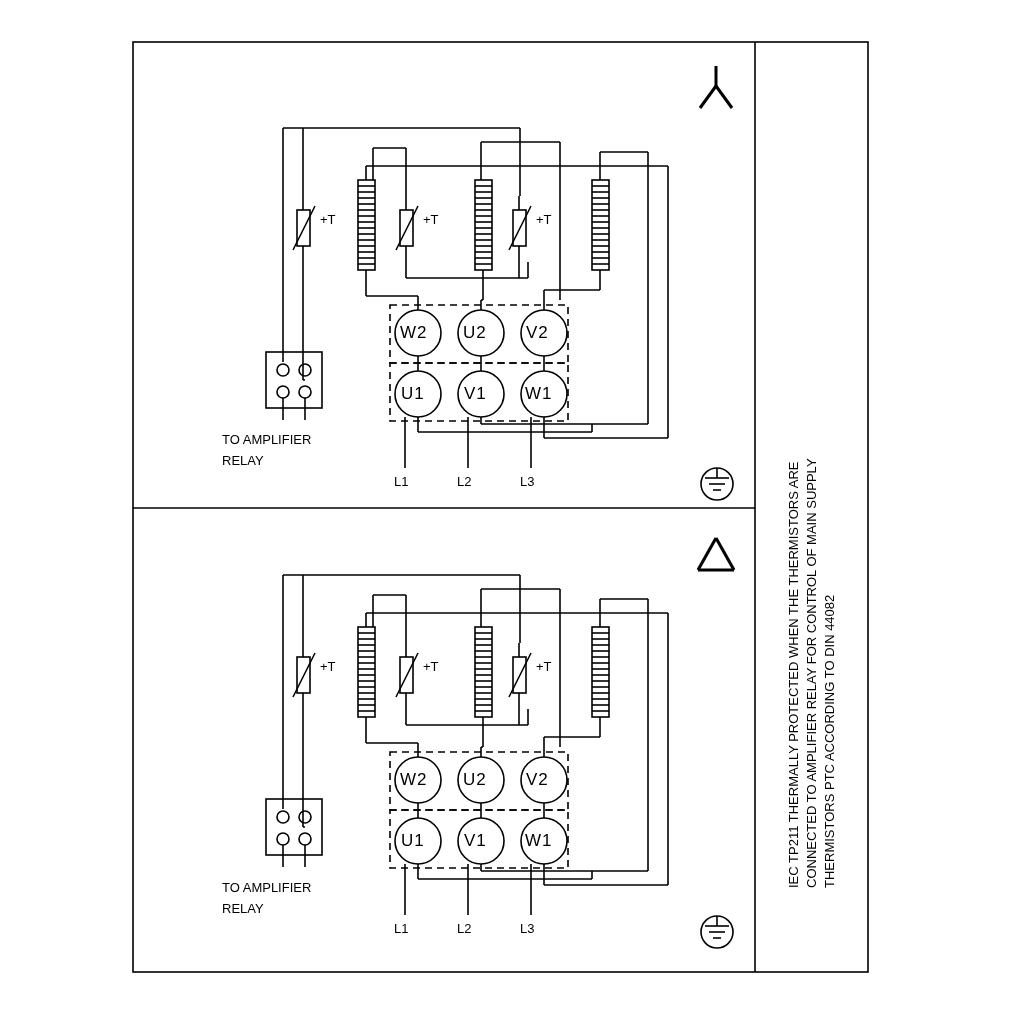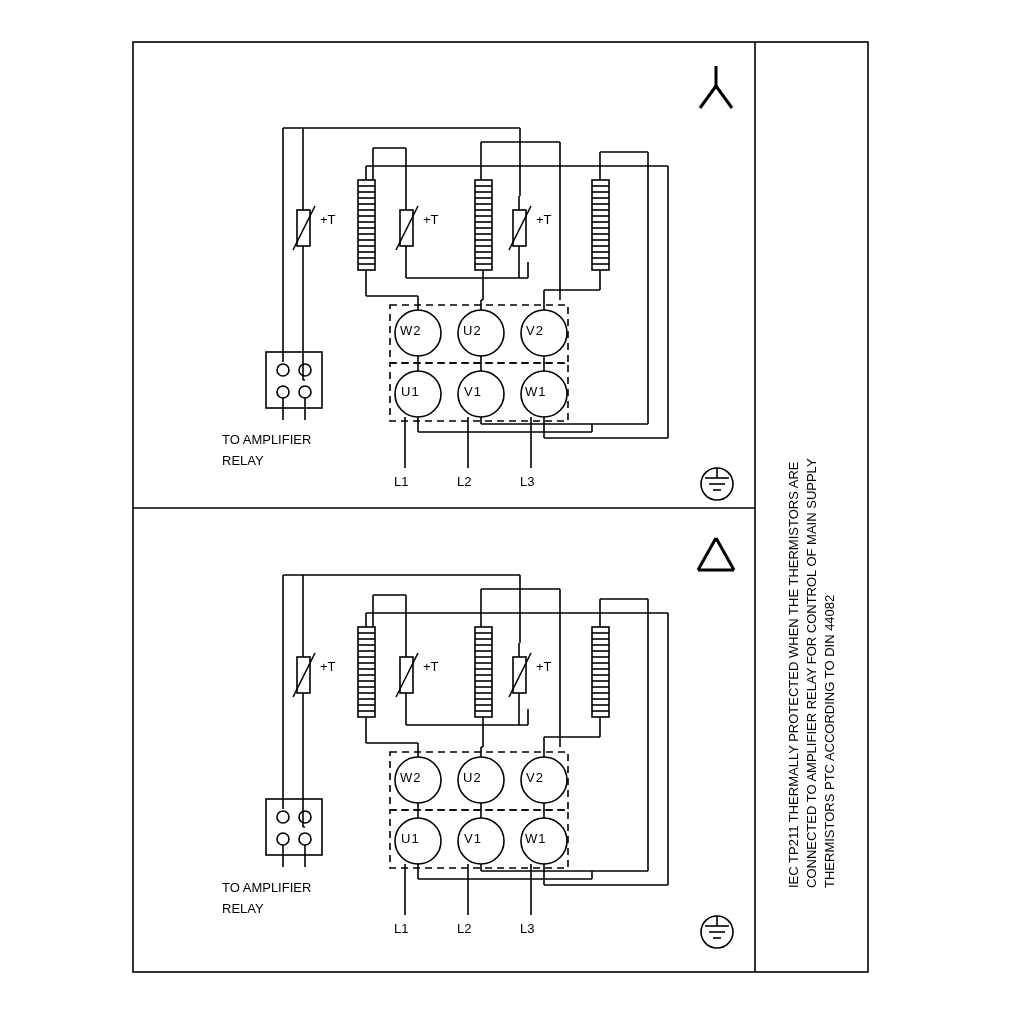--- a/index.html
+++ b/index.html
@@ -21,21 +21,21 @@
     width: 1024px;
     height: 1024px;
   }
   .lbl {
     position: absolute;
     font-family: "Liberation Sans", sans-serif;
     font-size: 13px;
     color: #000;
     white-space: pre;
   }
-  .lbl.term { font-size: 13px; letter-spacing: 1px; }
+  .lbl.term { font-size: 17px; letter-spacing: 1px; }
   .vert-note {
     position: absolute;
     font-family: "Liberation Sans", sans-serif;
     font-size: 13px;
     color: #000;
     white-space: pre;
     transform-origin: 0 0;
     transform: rotate(-90deg);
   }
   svg { display: block; }

